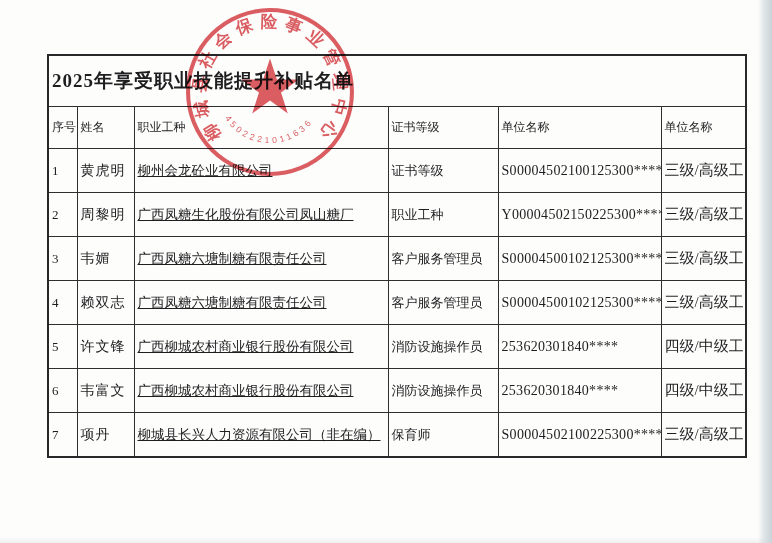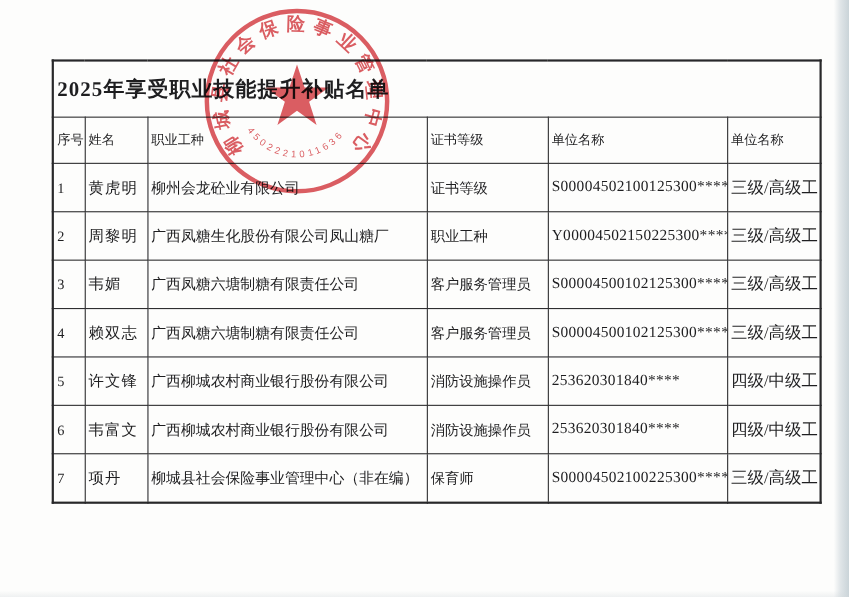--- a/index.html
+++ b/index.html
@@ -51,21 +51,21 @@
   }
   tr.header-row th {
     height:35px;
     font-size:12px;
     font-weight:normal;
   }
   tr.data-row td { height:40px; font-size:13px; }
   tr.data-row td.col-name { font-size:14px; letter-spacing:1px;margin-left:33px; }
   tr.data-row td.col-cert { font-size:14px; letter-spacing:0.3px; }
   tr.data-row td.col-grade { font-size:15px; }
-  tr.data-row td.col-company { font-size:13.5px; }
+  tr.data-row td.col-company { font-size:13.5px;text-decoration:underline; }
 
   
   .seal {
     position:absolute; left:184px; top:6px;
     width:172px; height:172px;
     mix-blend-mode:multiply;
     opacity:0.82;
     pointer-events:none;
   }
 </style>
@@ -139,21 +139,21 @@
           <td class="col-index">6</td>
           <td class="col-name">韦富文</td>
           <td class="col-company">广西柳城农村商业银行股份有限公司</td>
           <td class="col-occupation">消防设施操作员</td>
           <td class="col-cert">253620301840****</td>
           <td class="col-grade">四级/中级工</td>
         </tr>
         <tr class="data-row">
           <td class="col-index">7</td>
           <td class="col-name">项丹</td>
-          <td class="col-company">柳城县社会保险事业管理中心（非在编）</td>
+          <td class="col-company">柳城县长兴人力资源有限公司（非在编）</td>
           <td class="col-occupation">保育师</td>
           <td class="col-cert">S00004502100225300****</td>
           <td class="col-grade">三级/高级工</td>
         </tr>
       </tbody>
   </table>
 
   <svg class="seal" viewBox="0 0 170 170">
     <defs>
       <path id="arcTop" d="M 39.7,130.3 A 64,64 0 1 1 130.3,130.3" fill="none"></path>

